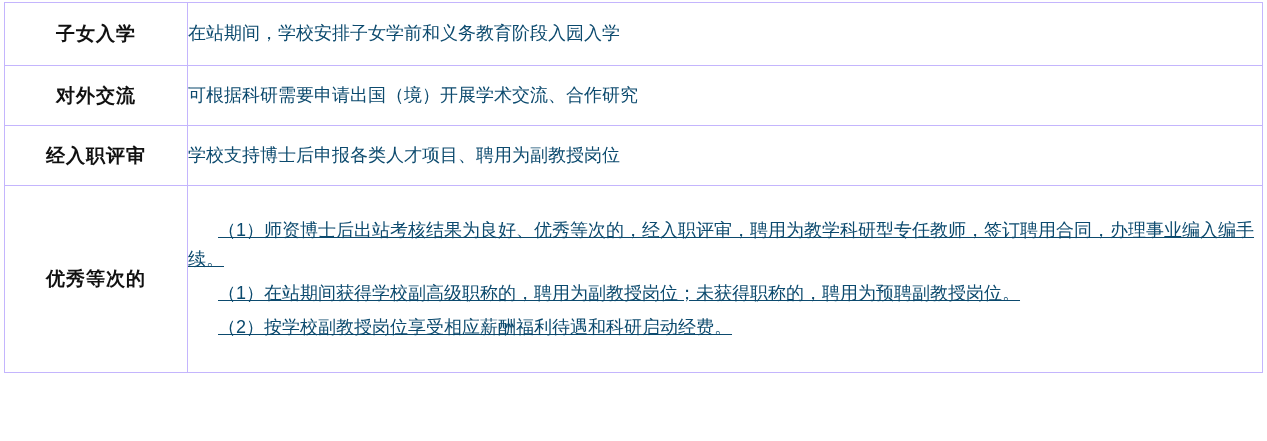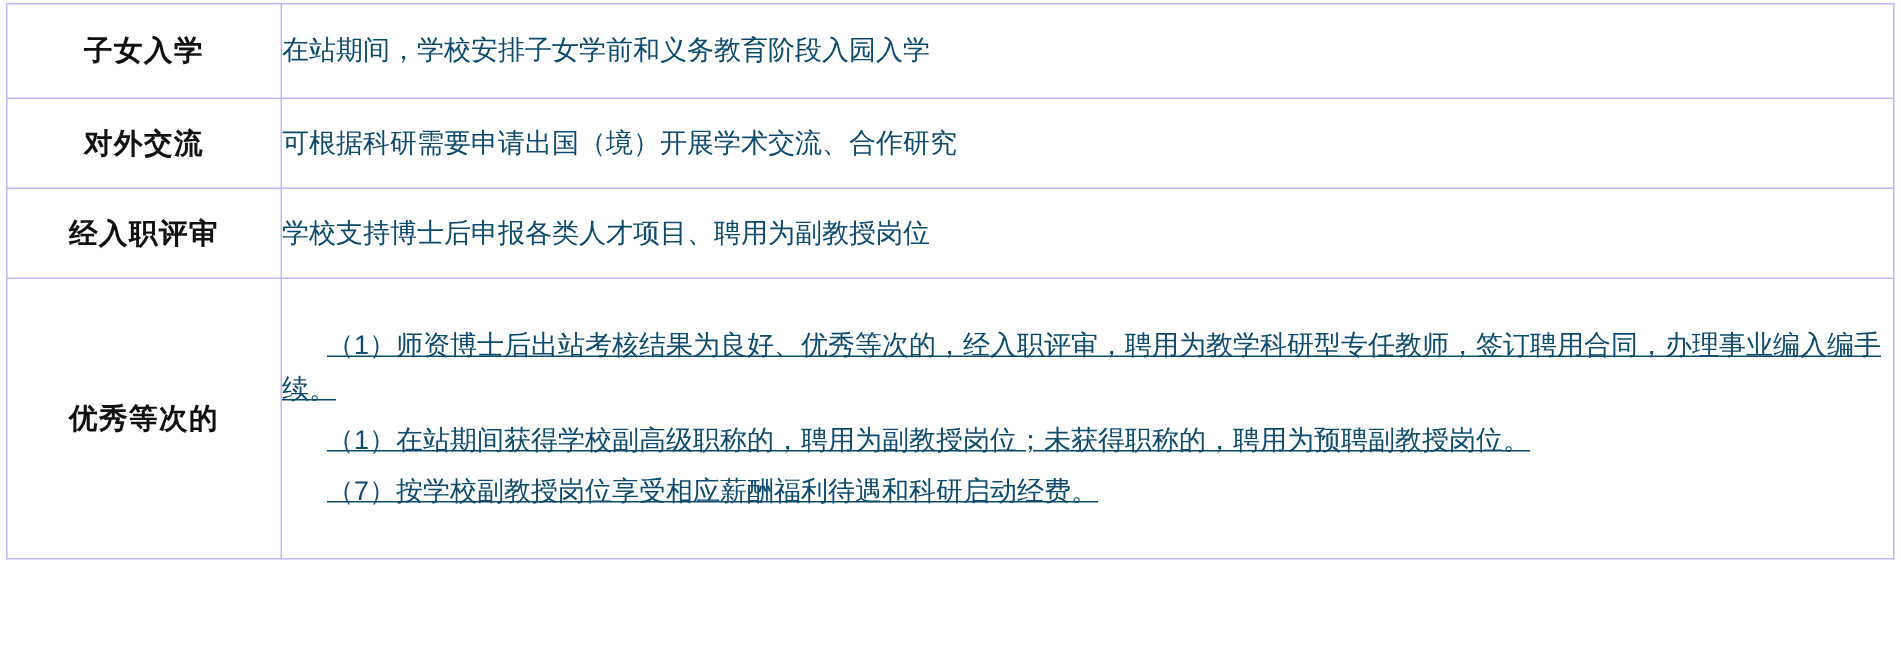--- a/index.html
+++ b/index.html
@@ -87,18 +87,18 @@
         <td class="label-cell">经入职评审</td>
         <td class="content-cell">
           <p class="para">学校支持博士后申报各类人才项目、聘用为副教授岗位</p>
         </td>
       </tr>
       <tr class="row-5">
         <td class="label-cell">优秀等次的</td>
         <td class="content-cell">
           <p class="para indent">（1）师资博士后出站考核结果为良好、优秀等次的，经入职评审，聘用为教学科研型专任教师，签订聘用合同，办理事业编入编手续。</p>
           <p class="para indent">（1）在站期间获得学校副高级职称的，聘用为副教授岗位；未获得职称的，聘用为预聘副教授岗位。</p>
-          <p class="para indent">（7）按学校副教授岗位享受相应薪酬福利待遇和科研启动经费。</p>
+          <p class="para indent">（2）按学校副教授岗位享受相应薪酬福利待遇和科研启动经费。</p>
         </td>
       </tr>
     </tbody>
   </table>
 </div>
 
 </body></html>

